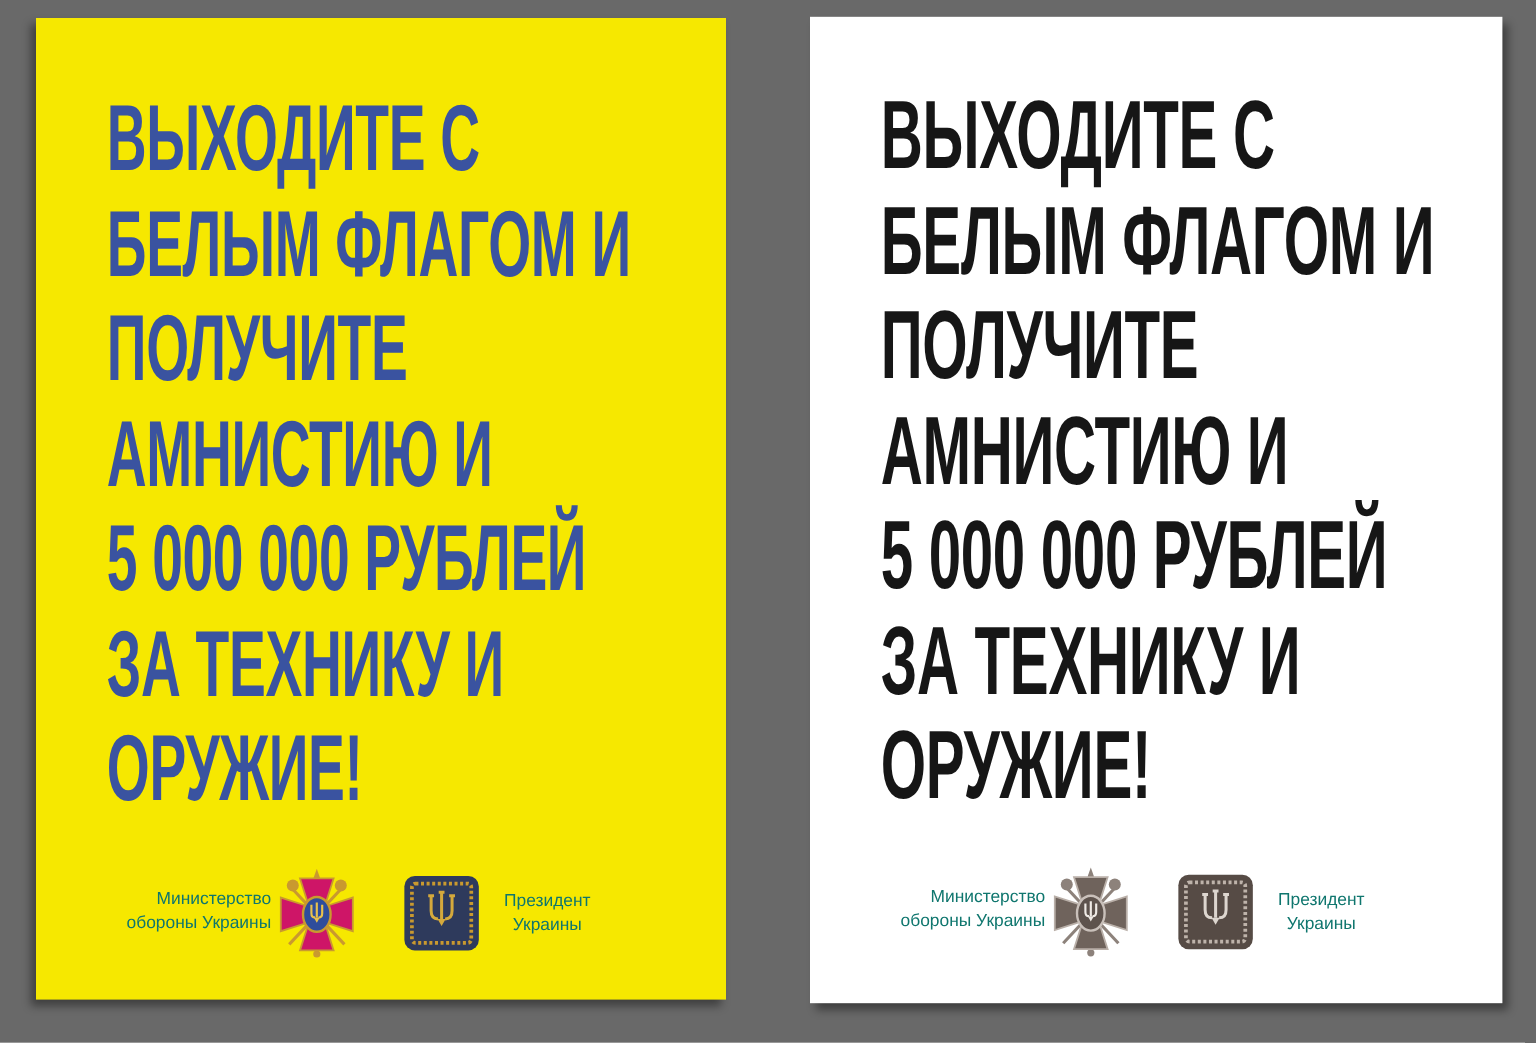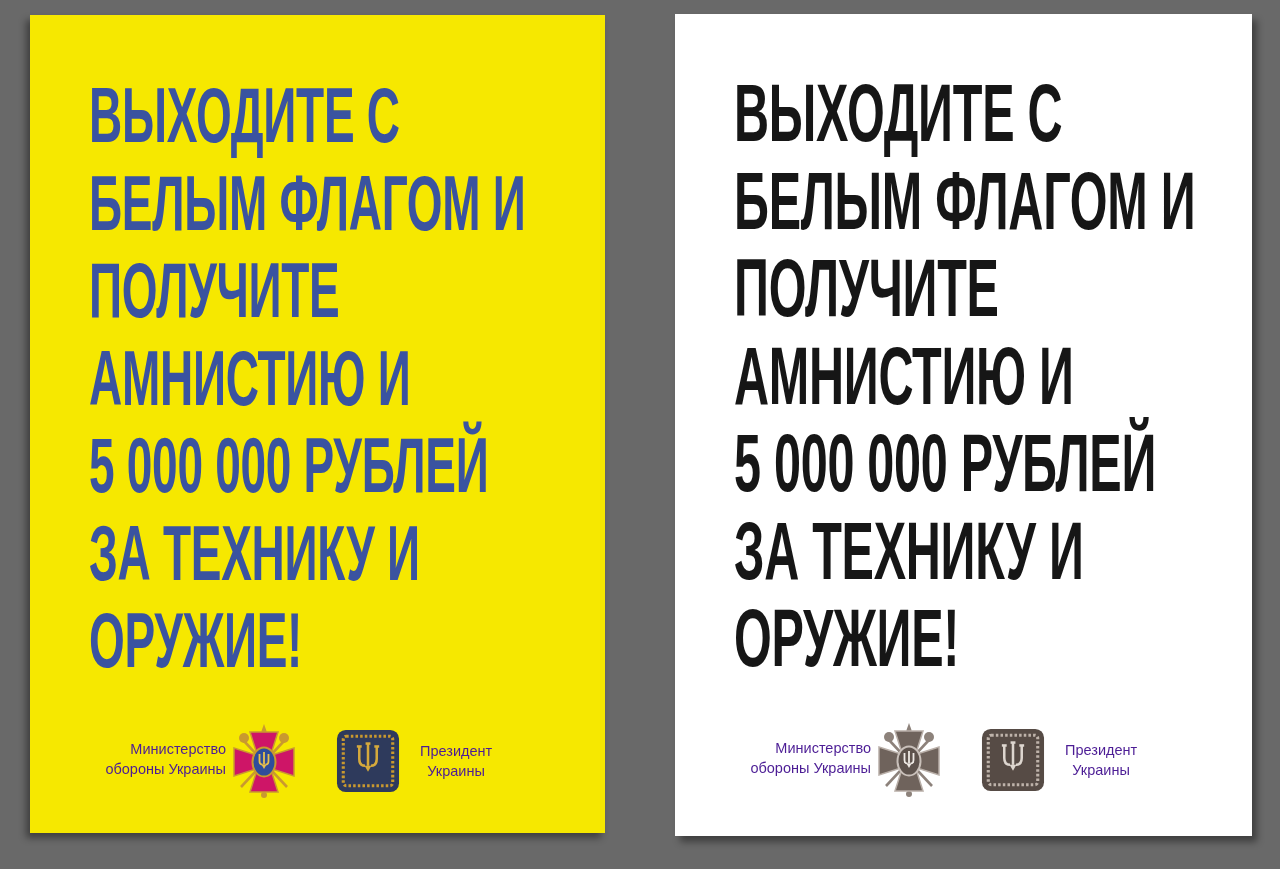--- a/index.html
+++ b/index.html
@@ -13,21 +13,21 @@
     box-shadow:5px 6px 7px rgba(0,0,0,0.40);}
 
   .poster-message{position:absolute;left:59px;}
   .poster--yellow .poster-message{top:57px;}
   .poster--white  .poster-message{top:56px;}
   .msg-line{font-weight:700;white-space:nowrap;transform-origin:0 50%;letter-spacing:-0.5px;}
   .poster--yellow .msg-line{color:#3A53A0;font-size:78px;line-height:87.5px;transform:scaleX(0.59);}
   .poster--white  .msg-line{color:#161616;font-size:81px;line-height:87.5px;transform:scaleX(0.60);}
 
   
-  .org-label{position:absolute;font-size:14.5px;line-height:19.5px;color:#4c1d95;}
+  .org-label{position:absolute;font-size:14.5px;line-height:19.5px;color:#0f766e;}
   .ministry-label{left:40px;top:725px;width:156px;text-align:right;}
   .president-label{left:390px;top:727px;text-align:center;}
   .cross-emblem{position:absolute;left:198px;top:708px;width:72px;height:78px;}
   .president-emblem{position:absolute;left:306px;top:714px;width:64px;height:64px;}
 
   
   .poster--yellow .em-shaft{stroke:#C9992F;stroke-width:2.6;}
   .poster--yellow .em-gold{fill:#C9992F;}
   .poster--yellow .em-cross{fill:#CE1567;stroke:#C9992F;stroke-width:1.5;}
   .poster--yellow .em-cross-center{fill:#CE1567;}

